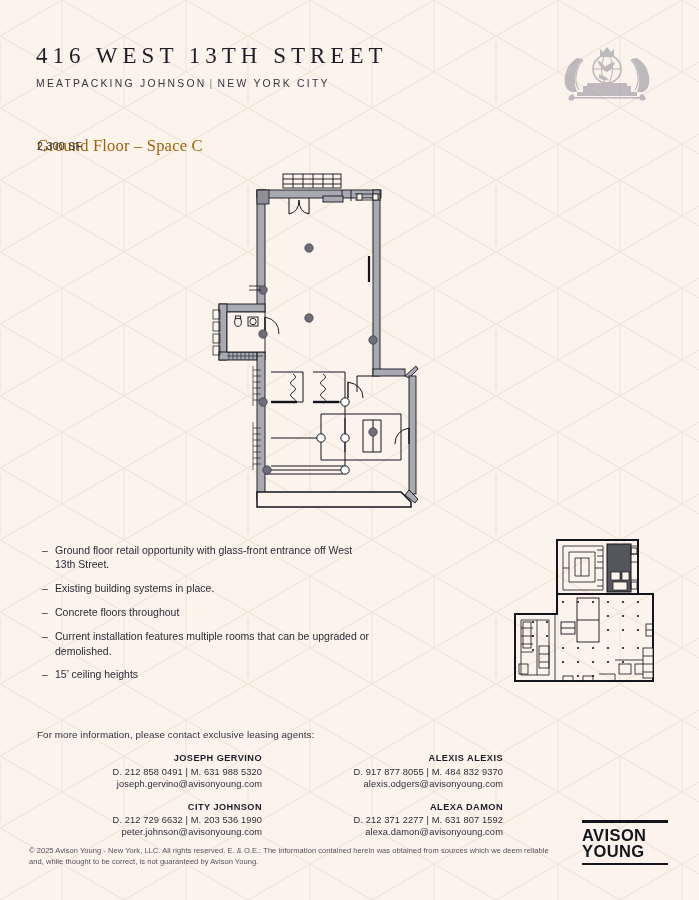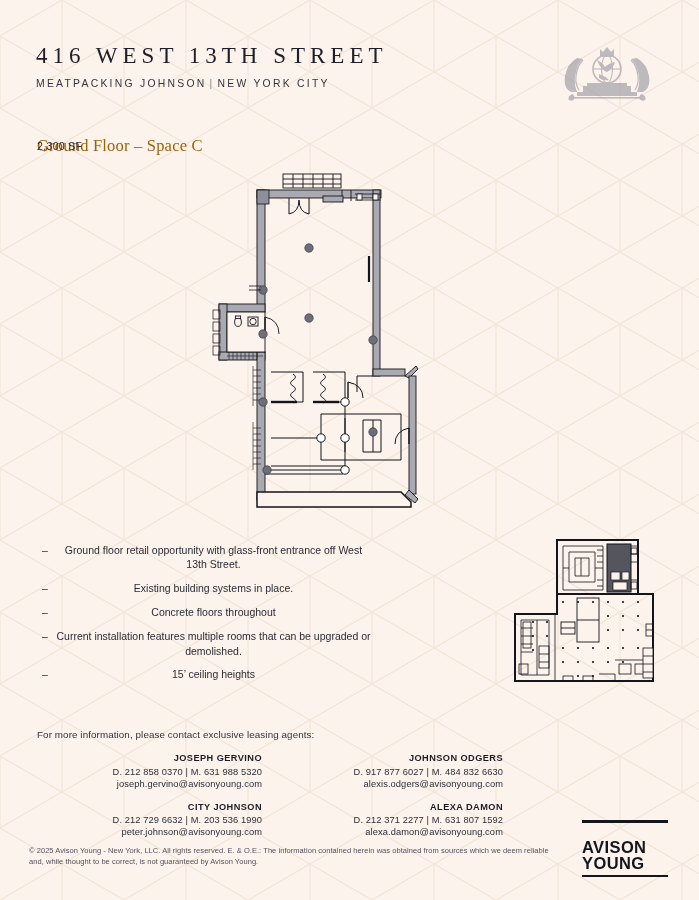--- a/index.html
+++ b/index.html
@@ -49,21 +49,21 @@
   #keyplan{position:absolute;left:503px;top:536px;width:165px;height:152px;}
 
   
   #features{position:absolute;left:42px;top:543px;width:330px;}
   .feat{
     display:flex;align-items:flex-start;
     margin-bottom:9.5px;
     font-size:10.5px;line-height:14.4px;color:#2c2c35;
   }
   .feat .dash{width:13px;flex:0 0 13px;color:#2c2c35;}
-  .feat .ftxt{flex:1;text-align:center;}
+  .feat .ftxt{flex:1;}
 
   
   #contact-intro{
     position:absolute;left:37px;top:729px;
     font-size:9.8px;color:#33333c;letter-spacing:.1px;
   }
   .contact-col{position:absolute;top:753px;text-align:right;}
   #col-left{left:37px;width:225px;}
   #col-right{left:273px;width:230px;}
   .agent{margin-bottom:13px;}
@@ -77,21 +77,21 @@
   
   #disclaimer{
     position:absolute;left:29px;top:846px;width:530px;
     font-size:7.5px;line-height:10.5px;color:#55505c;letter-spacing:.05px;
   }
   #ay-logo{position:absolute;left:582px;top:820px;width:86px;}
   #ay-logo .rule{height:2.6px;background:#15151c;}
   #ay-logo .ay-txt{
     font-size:16.5px;font-weight:bold;line-height:16.5px;
     letter-spacing:.4px;color:#15151c;
-    padding:16px 0 3px 0;
+    padding:4px 0 3px 0;
   }
 </style>
 </head>
 <body>
 
 <svg id="bg-pattern" width="699" height="900" viewBox="0 0 699 900">
   <defs>
     <pattern id="tumbling" width="124" height="144" patternUnits="userSpaceOnUse">
       <g fill="none" stroke="#f1e2d4" stroke-width="1.1">
 
@@ -404,34 +404,34 @@
       <span class="dash">–</span>
       <span class="ftxt">15’ ceiling heights</span>
     </div>
   </div>
 
   <div id="contact-intro">For more information, please contact exclusive leasing agents:</div>
 
   <div class="contact-col" id="col-left">
     <div class="agent">
       <div class="nm">JOSEPH GERVINO</div>
-      <div class="ph">D. 212 858 0370  |  M. 631 988 5320</div>
+      <div class="ph">D. 212 858 0491  |  M. 631 988 5320</div>
       <div class="em">joseph.gervino@avisonyoung.com</div>
     </div>
     <div class="agent">
       <div class="nm">CITY JOHNSON</div>
       <div class="ph">D. 212 729 6632  |  M. 203 536 1990</div>
       <div class="em">peter.johnson@avisonyoung.com</div>
     </div>
   </div>
 
   <div class="contact-col" id="col-right">
     <div class="agent">
-      <div class="nm">JOHNSON ODGERS</div>
-      <div class="ph">D. 917 877 6027  |  M. 484 832 6630</div>
+      <div class="nm">ALEXIS ALEXIS</div>
+      <div class="ph">D. 917 877 8055  |  M. 484 832 9370</div>
       <div class="em">alexis.odgers@avisonyoung.com</div>
     </div>
     <div class="agent">
       <div class="nm">ALEXA DAMON</div>
       <div class="ph">D. 212 371 2277  |  M. 631 807 1592</div>
       <div class="em">alexa.damon@avisonyoung.com</div>
     </div>
   </div>
 
   <div id="disclaimer">© 2025 Avison Young - New York, LLC. All rights reserved.  E. &amp; O.E.: The information contained herein was obtained from sources which we deem reliable and, while thought to be correct, is not guaranteed by Avison Young.</div>

